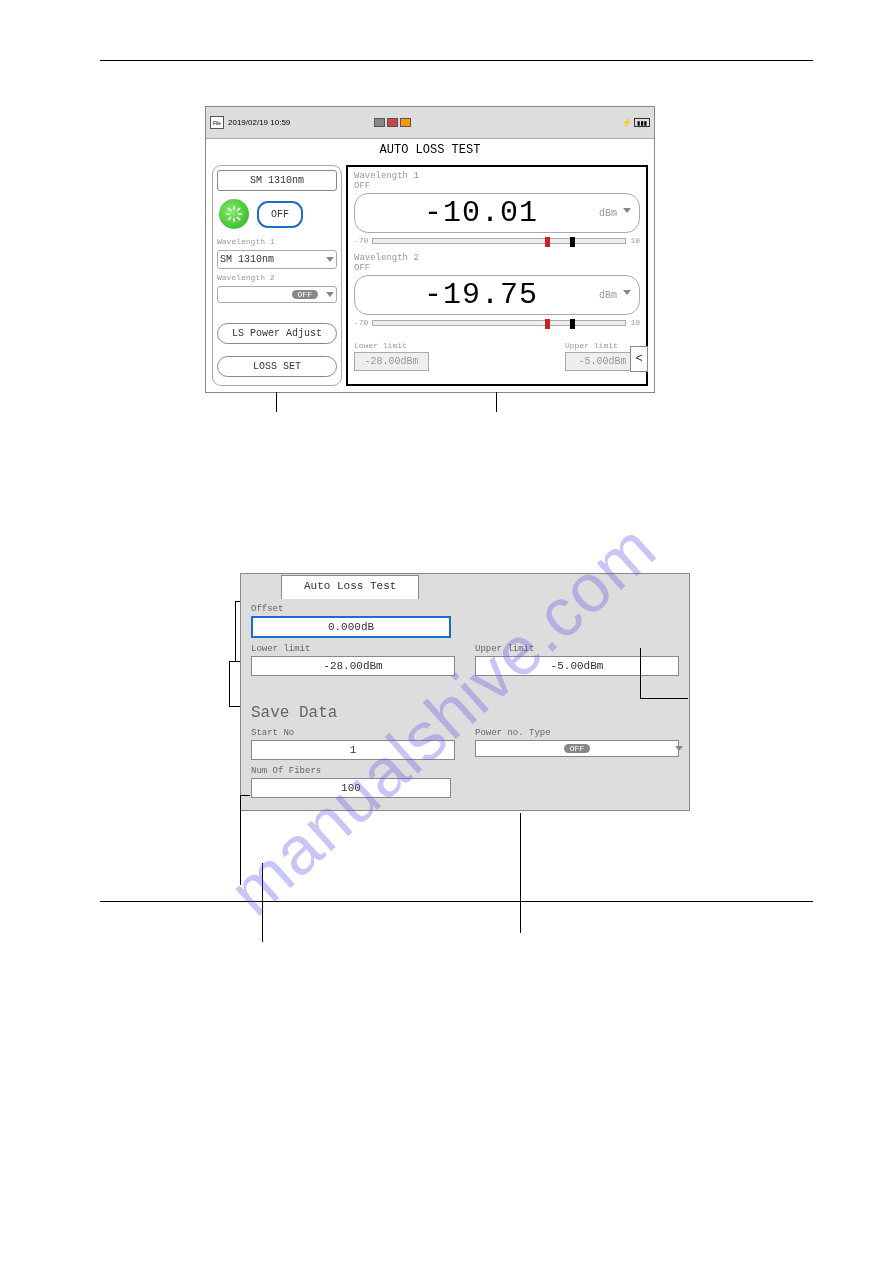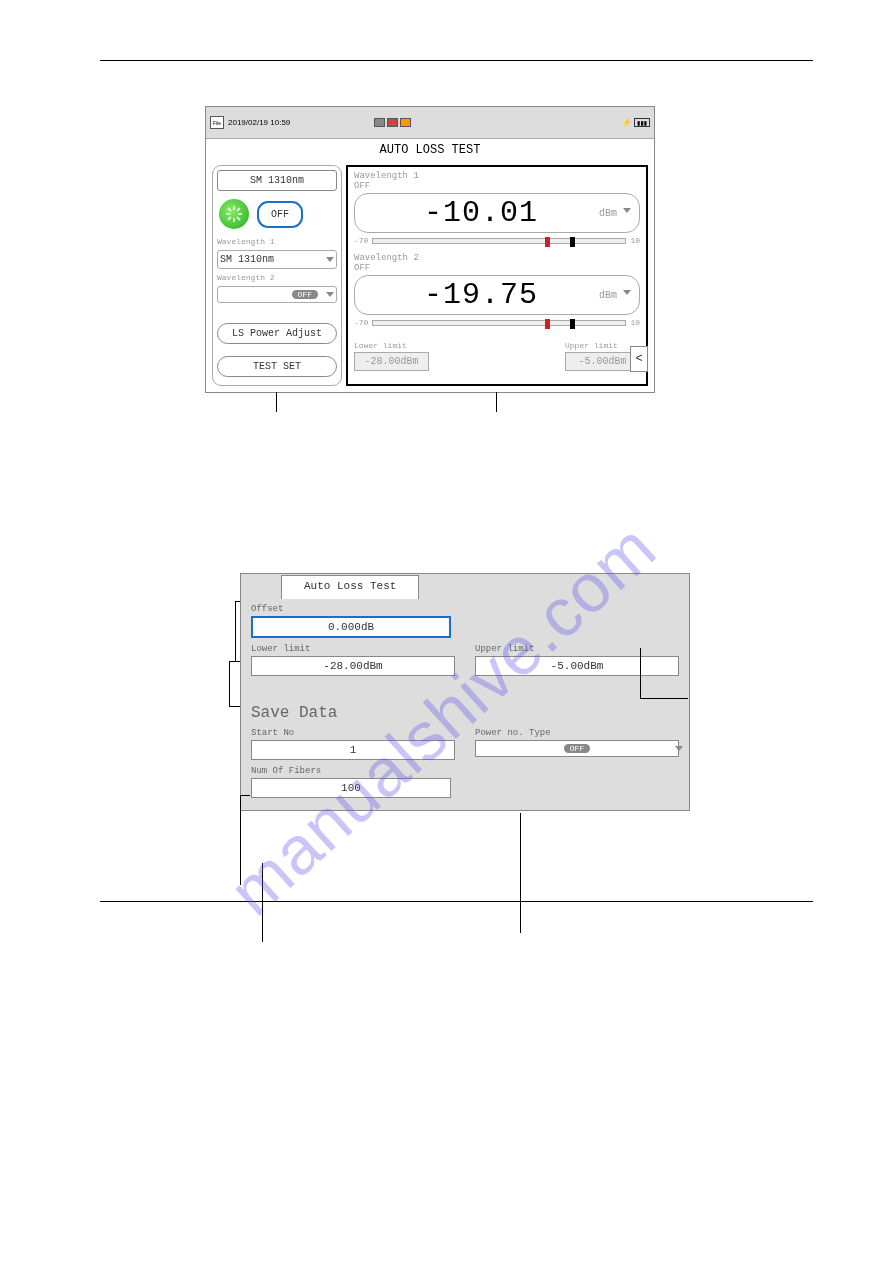--- a/index.html
+++ b/index.html
@@ -182,21 +182,21 @@
       <div class="dropdown grayed">
         <span></span>
         <span style="display:flex; align-items:center; gap:4px;">
           <span class="off-badge">OFF</span>
           <span class="tri"></span>
         </span>
       </div>
       <div style="height:12px;"></div>
       <div class="pill">LS Power Adjust</div>
       <div style="height:4px;"></div>
-      <div class="pill">TEST SET</div>
+      <div class="pill">LOSS SET</div>
     </div>
 
     <div class="right-panel">
       <div class="wave-block">
         <div>Wavelength 1</div>
         <div>OFF</div>
         <div class="reading-pill">
           <span></span>
           <span class="reading-val">-10.01</span>
           <span class="unit-drop">

